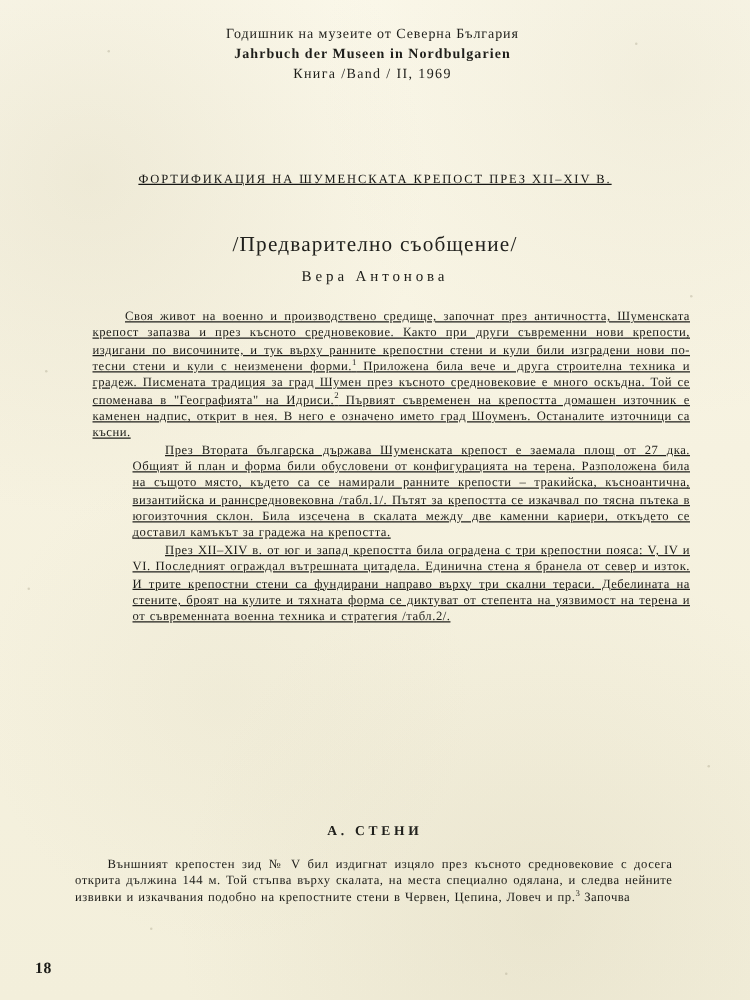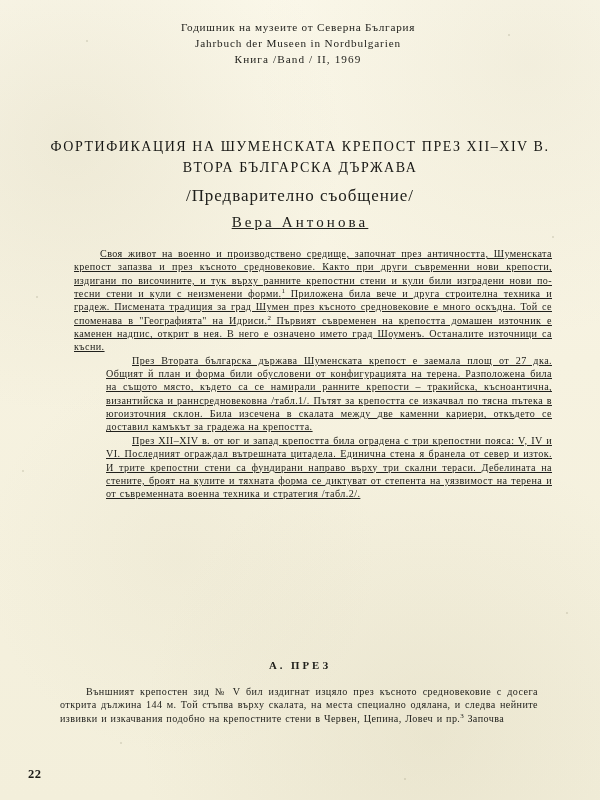--- a/index.html
+++ b/index.html
@@ -42,60 +42,61 @@
   }
   .masthead-line {
     font-size: 11.2px;
     letter-spacing: 0.75px;
     white-space: nowrap;
     color: #1e1e1a;
   }
   .masthead-line.latin {
     font-family: "Liberation Serif", "DejaVu Serif", serif;
     letter-spacing: 0.85px;
+    font-weight: bold;
   }
   .masthead-line.volume {
     letter-spacing: 1.1px;
   }
 
   
   .title-block {
     position: absolute;
     top: 136px;
     left: 0;
     right: 0;
     text-align: center;
     line-height: 1.5;
   }
   .title-line {
-    font-size: 14px;
+    font-size: 10px;
     letter-spacing: 1.55px;
     white-space: nowrap;
     color: #171714;
+    text-decoration: underline;
   }
 
   .subtitle {
     position: absolute;
     top: 186px;
     left: 0;
     right: 0;
     text-align: center;
     font-size: 17px;
     letter-spacing: 0.95px;
   }
 
   .author {
     position: absolute;
     top: 214px;
     left: 0;
     right: 0;
     text-align: center;
-    font-size: 15px;
+    font-size: 12px;
     letter-spacing: 3.1px;
-    text-decoration: underline;
   }
 
   
   .body-text {
     position: absolute;
     top: 247px;
     left: 74px;
     width: 478px;
     text-decoration: underline;
   }
@@ -161,33 +162,32 @@
   <div class="speck" style="left:404px; top:778px; width:2px; height:2px;"></div>
 
   <header class="masthead">
     <div class="masthead-line">Годишник на музеите от Северна България</div>
     <div class="masthead-line latin">Jahrbuch der Museen in Nordbulgarien</div>
     <div class="masthead-line volume">Книга /Band / II, 1969</div>
   </header>
 
   <div class="title-block">
     <div class="title-line">ФОРТИФИКАЦИЯ НА ШУМЕНСКАТА КРЕПОСТ ПРЕЗ XII–XIV В.</div>
-    <div class="title-line">ВТОРА БЪЛГАРСКА ДЪРЖАВА</div>
   </div>
 
   <div class="subtitle">/Предварително съобщение/</div>
   <div class="author">Вера Антонова</div>
 
   <article class="body-text">
     <p class="para"><span class="indent"></span>Своя живот на военно и производствено средище, започнат през античността, Шуменската крепост запазва и през късното средновековие. Както при други съвременни нови крепости, издигани по височините, и тук върху ранните крепостни стени и кули били изградени нови по-тесни стени и кули с неизменени форми.<sup>1</sup> Приложена била вече и друга строителна техника и градеж. Писмената традиция за град Шумен през късното средновековие е много оскъдна. Той се споменава в "Географията" на Идриси.<sup>2</sup> Първият съвременен на крепостта домашен източник е каменен надпис, открит в нея. В него е означено името град Шоуменъ. Останалите източници са късни.</p>
     <p class="para"><span class="indent"></span>През Втората българска държава Шуменската крепост е заемала площ от 27 дка. Общият й план и форма били обусловени от конфигурацията на терена. Разположена била на същото място, където са се намирали ранните крепости – тракийска, късноантична, византийска и раннсредновековна /табл.1/. Пътят за крепостта се изкачвал по тясна пътека в югоизточния склон. Била изсечена в скалата между две каменни кариери, откъдето се доставил камъкът за градежа на крепостта.</p>
     <p class="para"><span class="indent"></span>През XII–XIV в. от юг и запад крепостта била оградена с три крепостни пояса: V, IV и VI. Последният ограждал вътрешната цитадела. Единична стена я бранела от север и изток. И трите крепостни стени са фундирани направо върху три скални тераси. Дебелината на стените, броят на кулите и тяхната форма се диктуват от степента на уязвимост на терена и от съвременната военна техника и стратегия /табл.2/.</p>
   </article>
 
-  <h2 class="section-heading">А. ПРЕЗ</h2>
+  <h2 class="section-heading">А. СТЕНИ</h2>
 
   <article class="body-text-2">
     <p class="para"><span class="indent"></span>Външният крепостен зид № V бил издигнат изцяло през късното средновековие с досега открита дължина 144 м. Той стъпва върху скалата, на места специално одялана, и следва нейните извивки и изкачвания подобно на крепостните стени в Червен, Цепина, Ловеч и пр.<sup>3</sup> Започва</p>
   </article>
 
-  <div class="folio">22</div>
+  <div class="folio">18</div>
 
 </div>
 
 </body></html>

